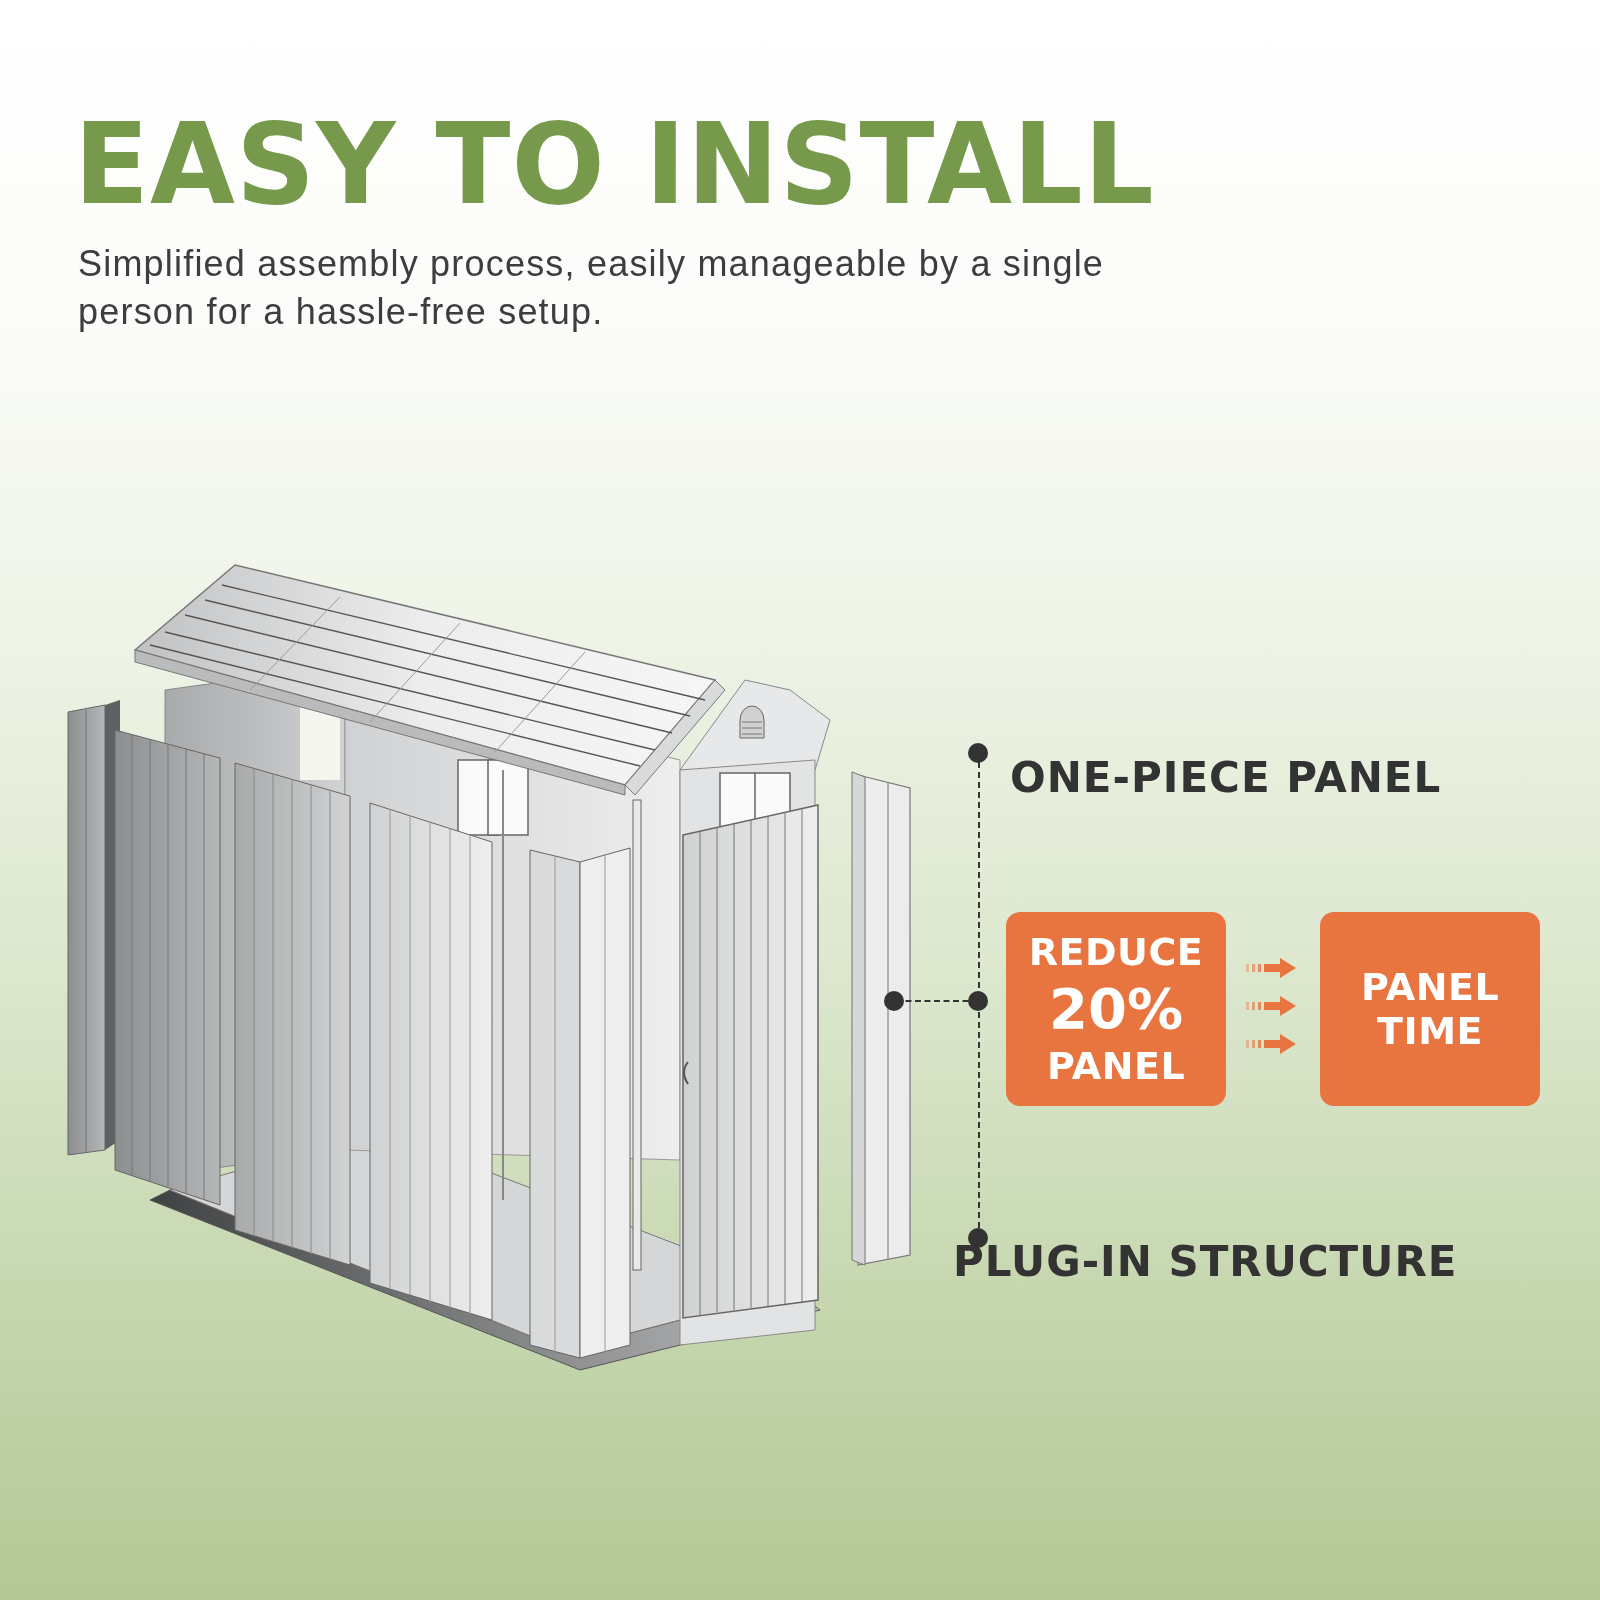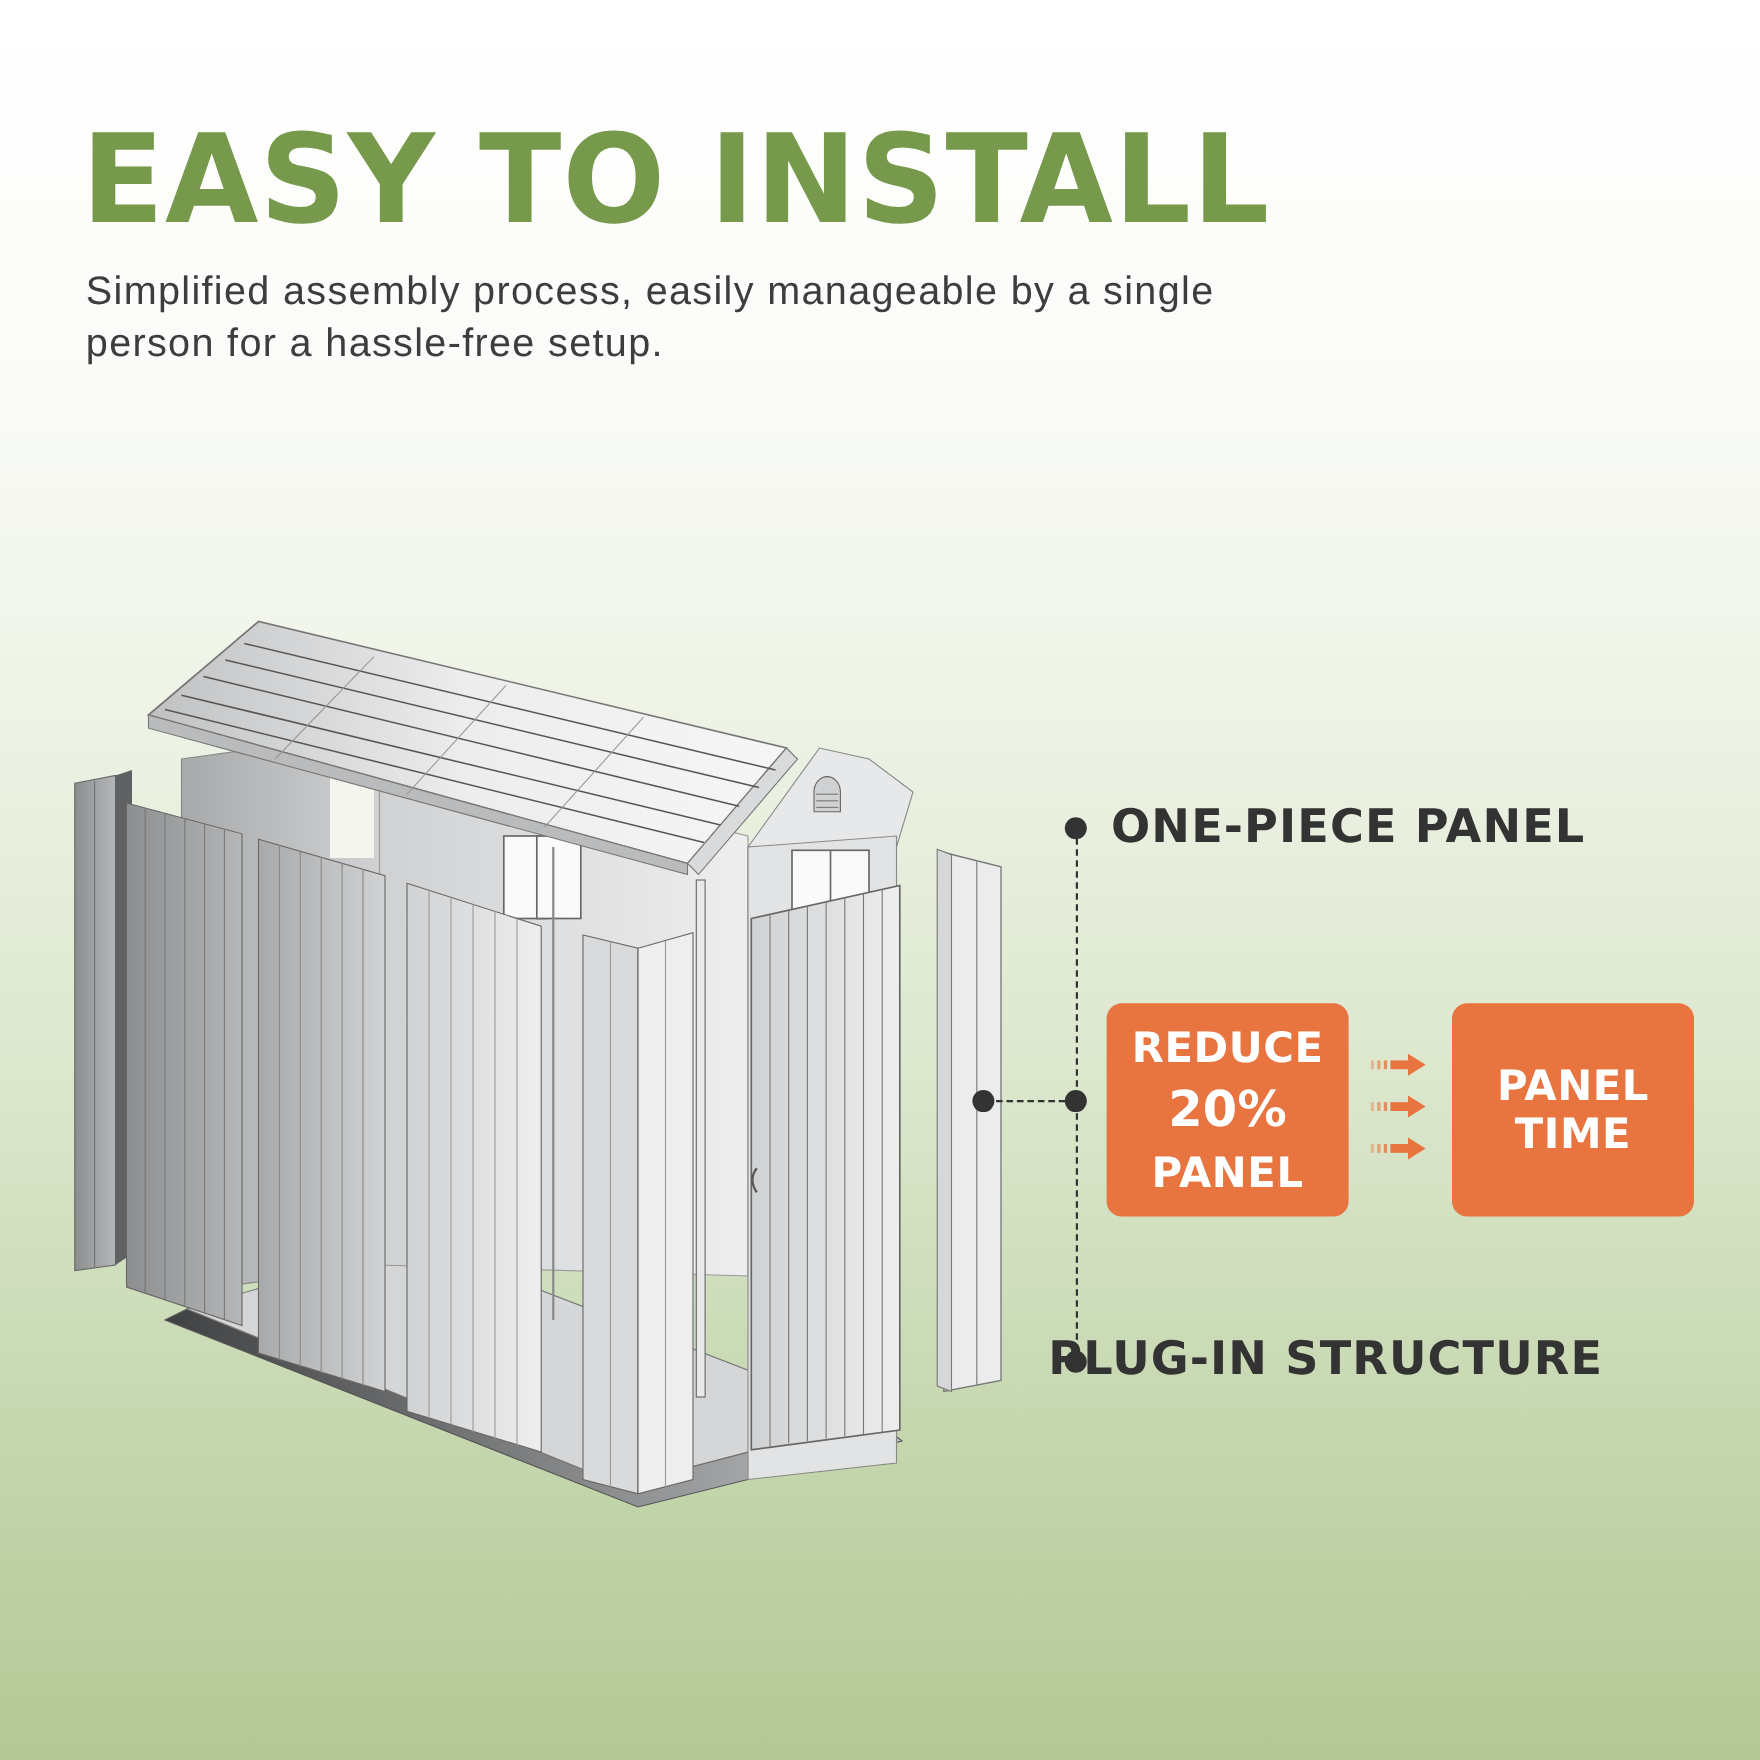--- a/index.html
+++ b/index.html
@@ -15,32 +15,32 @@
       transform: scaleX(0.98); transform-origin: left;
     }
     .subtitle {
       position: absolute; left: 78px; top: 240px; width: 1060px;
       font-family: Liberation Sans, sans-serif; font-size: 36px; line-height: 48px;
       color: #3d3d3d; letter-spacing: 1.2px;
     }
     .illustration { position: absolute; left: 0; top: 540px; width: 940px; height: 840px; }
     .feature-label {
       position: absolute; font-family: "DejaVu Sans", sans-serif; font-weight: bold;
-      font-size: 42px; color: #333333; letter-spacing: 1px; white-space: nowrap;
+      font-size: 42px; color: #333333; letter-spacing: 1px; white-space: nowrap; margin-top: 27px;
     }
     .dot { position: absolute; width: 20px; height: 20px; border-radius: 50%; background: #333333; }
     .vline { position: absolute; left: 978px; top: 752px; height: 486px; border-left: 2px dashed #333333; }
     .hline { position: absolute; left: 896px; top: 1000px; width: 82px; border-top: 2px dashed #333333; }
     .badge {
       position: absolute; width: 220px; height: 194px; background: #e8743f; border-radius: 14px;
       color: #ffffff; text-align: center; font-family: "DejaVu Sans", sans-serif; font-weight: bold;
       display: flex; flex-direction: column; justify-content: center; align-items: center;
     }
     .badge .top, .badge .bottom { font-size: 38px; line-height: 44px; letter-spacing: 0.5px; }
-    .badge .big { font-size: 45px; line-height: 70px; }
+    .badge .big { font-size: 56px; line-height: 70px; }
     .arrows { position: absolute; left: 1246px; top: 954px; width: 60px; height: 100px; }
   </style>
 </head>
 <body>
 
 <div class="title">EASY TO INSTALL</div>
 <div class="subtitle">Simplified assembly process, easily manageable by a single person for a hassle-free setup.</div>
 
 <svg class="illustration" viewBox="0 540 940 840" xmlns="http://www.w3.org/2000/svg">
   <defs>

